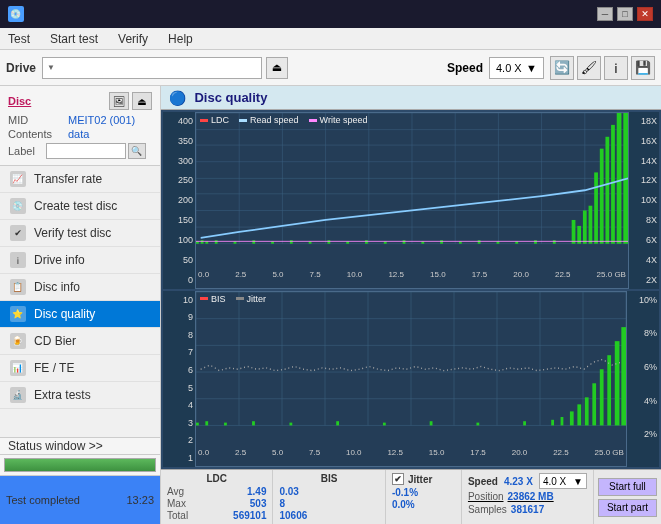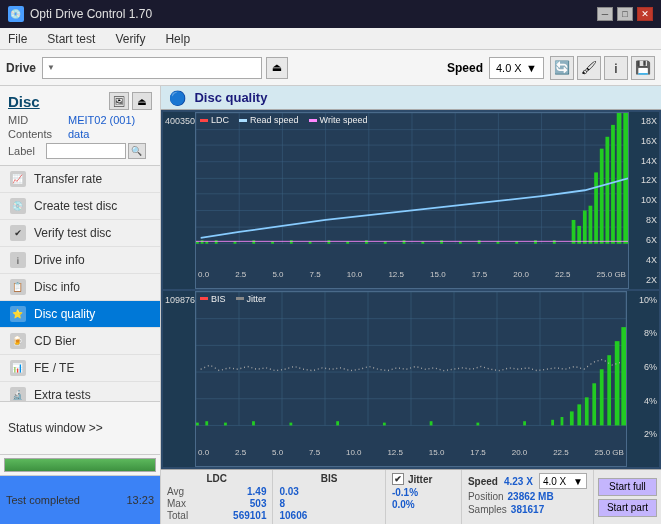--- a/index.html
+++ b/index.html
@@ -33,62 +33,62 @@
 
     
     .main { display: flex; height: calc(524px - 28px - 22px - 36px); }
 
     
     .sidebar { width: 161px; background: #f0f0f0; border-right: 1px solid #ccc; display: flex; flex-direction: column; overflow: hidden; }
     
     
     .disc-panel { background: #f5f5f5; border-bottom: 1px solid #ccc; padding: 6px 8px; }
     .disc-header { display: flex; align-items: center; justify-content: space-between; margin-bottom: 4px; }
-    .disc-title { font-size: 15px; font-weight: bold; color: #0c4a6e; text-decoration: underline; }
+    .disc-title { font-size: 11px; font-weight: bold; color: #be185d; text-decoration: underline; }
     .disc-icons { display: flex; gap: 3px; }
     .disc-icon-btn { width: 20px; height: 18px; background: #e0e0e0; border: 1px solid #aaa; display: flex; align-items: center; justify-content: center; font-size: 10px; cursor: pointer; }
     .disc-row { display: flex; align-items: center; margin-bottom: 2px; }
     .disc-row-label { width: 60px; font-size: 11px; color: #555; }
     .disc-row-value { font-size: 11px; color: #1a5ccc; }
     .disc-row-value.data { color: #1a5ccc; }
     .label-row { display: flex; align-items: center; margin-top: 3px; }
     .label-text { width: 38px; font-size: 11px; color: #555; }
     .label-input { height: 16px; width: 80px; border: 1px solid #aaa; background: white; font-size: 10px; }
     .label-search-btn { width: 18px; height: 16px; background: #e0e0e0; border: 1px solid #aaa; display: flex; align-items: center; justify-content: center; font-size: 9px; cursor: pointer; margin-left: 2px; }
 
     
     .nav-items { flex: 1; overflow: hidden; }
     .nav-item { display: flex; align-items: center; padding: 5px 10px; cursor: pointer; border-bottom: 1px solid #e0e0e0; font-size: 12px; color: #333; gap: 8px; }
     .nav-item.active { background: #0078d7; color: white; }
     .nav-item-icon { width: 16px; height: 16px; background: #ccc; border-radius: 2px; display: flex; align-items: center; justify-content: center; font-size: 9px; flex-shrink: 0; }
     .nav-item.active .nav-item-icon { background: rgba(255,255,255,0.3); }
 
     
-    .status-window { border-top: 1px solid #ccc; padding: 19px 8px; display: flex; align-items: center; gap: 6px; cursor: pointer; font-size: 12px; color: #333; background: #f5f5f5; }
+    .status-window { border-top: 1px solid #ccc; padding: 1px 8px; display: flex; align-items: center; gap: 6px; cursor: pointer; font-size: 12px; color: #333; background: #f5f5f5; }
     .progress-bar-container { border-top: 1px solid #ccc; padding: 3px 4px; background: #f5f5f5; }
     .progress-bar-outer { height: 14px; background: #e0e0e0; border: 1px solid #aaa; }
     .progress-bar-inner { height: 100%; background: linear-gradient(to bottom, #5cb85c, #3d9140); }
     .status-row { display: flex; align-items: center; justify-content: space-between; padding: 18px 6px; background: #3b82f6; border-top: 1px solid #ccc; }
     .status-text { font-size: 11px; color: #333; }
     .status-time { font-size: 11px; color: #333; }
 
     
     .content { flex: 1; background: #3a5f8a; display: flex; flex-direction: column; overflow: hidden; }
     
     
     .dq-header { background: #d4e8f0; border-bottom: 1px solid #aaa; display: flex; align-items: center; padding: 3px 8px; gap: 8px; height: 24px; }
     .dq-icon { color: #1a7fcc; font-size: 14px; }
     .dq-title { font-size: 13px; font-weight: bold; color: #1a1a7a; }
 
     
     .charts-area { flex: 1; display: flex; flex-direction: column; background: #2d4a6a; padding: 2px; gap: 2px; }
     
     
     .chart-container { flex: 1; background: #1e3a52; position: relative; display: flex; }
-    .chart-y-labels-left { width: 32px; display: flex; flex-direction: row; justify-content: space-between; padding: 4px 2px; }
+    .chart-y-labels-left { width: 32px; display: flex; flex-direction: column; justify-content: space-between; padding: 4px 2px; }
     .chart-y-labels-right { width: 30px; display: flex; flex-direction: column; justify-content: space-between; padding: 4px 2px; text-align: right; }
     .chart-y-label { font-size: 9px; color: #ddd; text-align: right; }
     .chart-y-label-right { font-size: 9px; color: #ddd; }
     .chart-main { flex: 1; position: relative; border: 1px solid #4a6a8a; background: #243d57; overflow: hidden; }
     .chart-legend { position: absolute; top: 2px; left: 4px; display: flex; gap: 10px; z-index: 10; }
     .legend-item { display: flex; align-items: center; gap: 3px; font-size: 9px; color: #eee; }
     .legend-dot { width: 8px; height: 3px; }
     .legend-dot.ldc { background: #ff4444; }
     .legend-dot.read { background: #aaddff; }
     .legend-dot.write { background: #ff88ff; }
@@ -115,31 +115,30 @@
     .speed-dropdown-sm { background: white; border: 1px solid #aaa; padding: 1px 3px; font-size: 10px; height: 16px; min-width: 48px; display: flex; align-items: center; justify-content: space-between; cursor: pointer; }
     .start-btn { background: #c4b5fd; border: 1px solid #aaa; padding: 2px 8px; font-size: 10px; cursor: pointer; text-align: center; height: 18px; display: flex; align-items: center; justify-content: center; }
     .btn-col { display: flex; flex-direction: column; gap: 3px; justify-content: center; padding: 3px 4px; }
   </style>
 </head>
 <body>
 
 <div class="titlebar">
   <div class="titlebar-left">
     <div class="titlebar-icon">💿</div>
-    <span class="titlebar-title">Opti Drive Control 1.70</span>
   </div>
   <div class="titlebar-controls">
     <div class="titlebar-btn">─</div>
     <div class="titlebar-btn">□</div>
     <div class="titlebar-btn close">✕</div>
   </div>
 </div>
 
 <div class="menubar">
-  <span class="menu-item">File</span>
+  <span class="menu-item">Test</span>
   <span class="menu-item">Start test</span>
   <span class="menu-item">Verify</span>
   <span class="menu-item">Help</span>
 </div>
 
 <div class="toolbar">
   <span class="toolbar-label">Drive</span>
   <div class="drive-select">
     <div class="drive-dropdown">
       <span class="dropdown-arrow">▼</span>
@@ -536,21 +535,21 @@
 
       <div class="speed-info-col" style="min-width:100px;">
         <div style="display:flex; align-items:center; gap:6px; margin-bottom:2px;">
           <span style="font-size:10px;font-weight:bold;color:#333;">Speed</span>
           <span style="font-size:10px;color:#1a5ccc;font-weight:bold;">4.23 X</span>
           <div class="speed-dropdown-sm">
             <span>4.0 X</span>
             <span>▼</span>
           </div>
         </div>
-        <div style="display:flex; align-items:center; gap:4px; margin-bottom:2px;">
+        <div style="display:flex; align-items:center; gap:4px; margin-bottom:2px;text-decoration:underline;">
           <span style="font-size:10px;color:#555;">Position</span>
           <span style="font-size:10px;color:#1a5ccc;font-weight:bold;">23862 MB</span>
         </div>
         <div style="display:flex; align-items:center; gap:4px;">
           <span style="font-size:10px;color:#555;">Samples</span>
           <span style="font-size:10px;color:#1a5ccc;font-weight:bold;">381617</span>
         </div>
       </div>
       <div class="stats-divider"></div>
 

